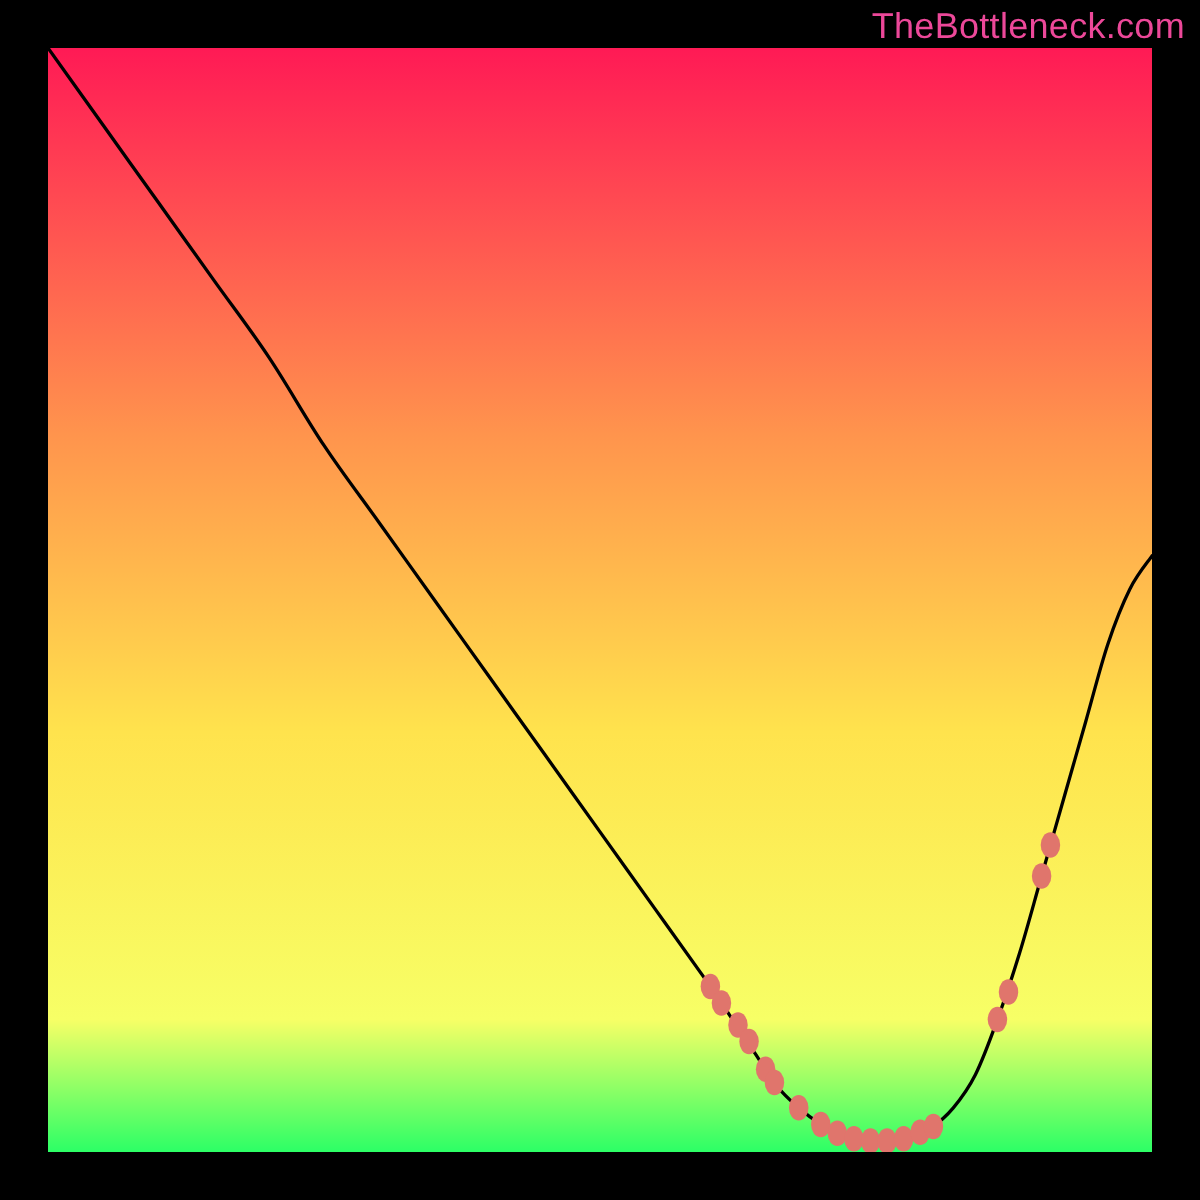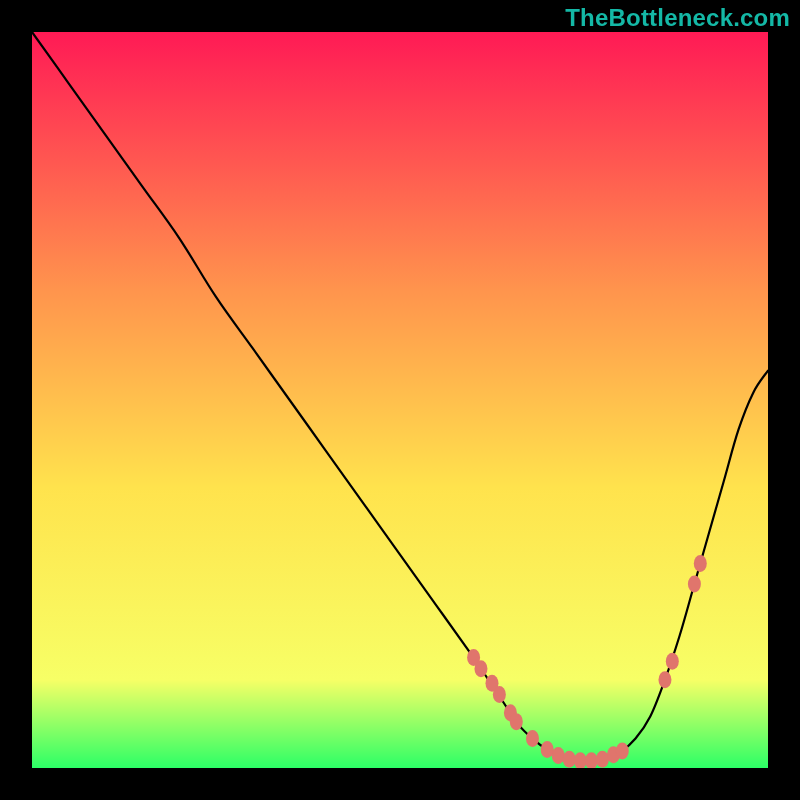--- a/index.html
+++ b/index.html
@@ -15,22 +15,22 @@
     position: relative;
     width: 800px;
     height: 800px;
     background: #000;
   }
   .watermark {
     position: absolute;
     top: 4px;
     right: 10px;
     font-size: 24px;
-    font-weight: 700;
-    color: #14b8a6;
+    font-weight: 400;
+    color: #ec4899;
     letter-spacing: 0.2px;
     z-index: 10;
   }
   .plot-frame {
     position: absolute;
     left: 32px;
     top: 32px;
     width: 736px;
     height: 736px;
     box-sizing: border-box;

